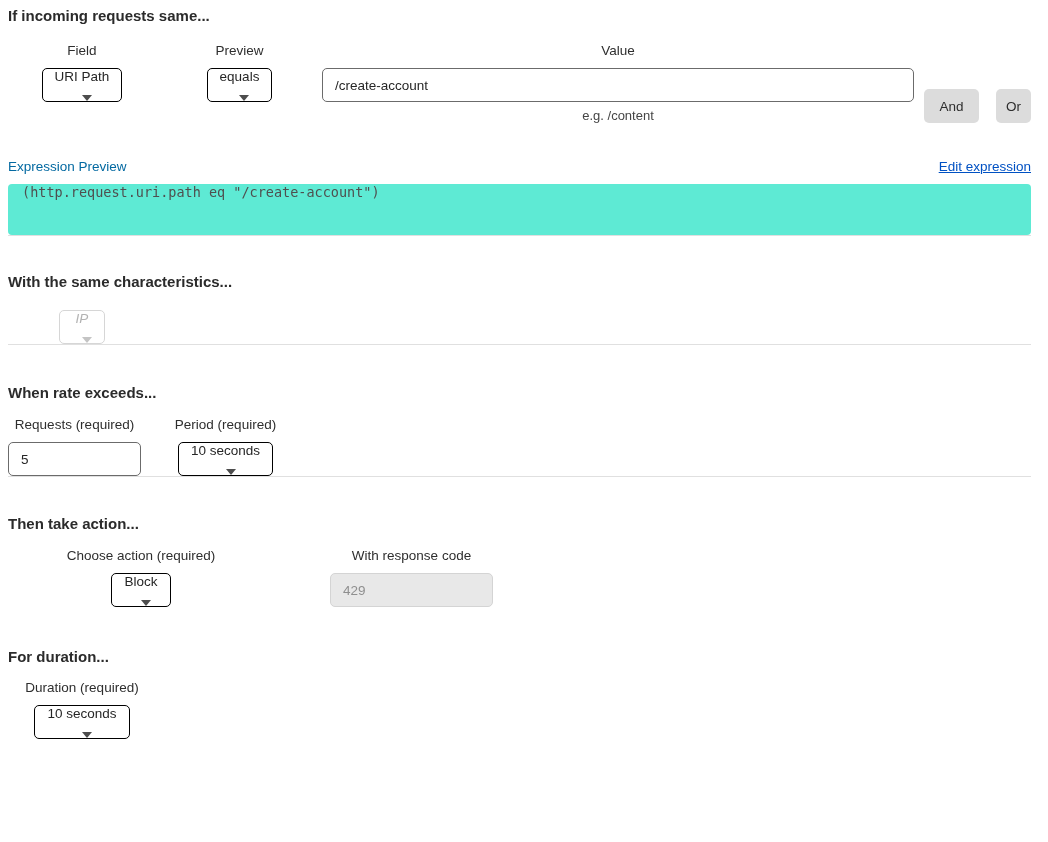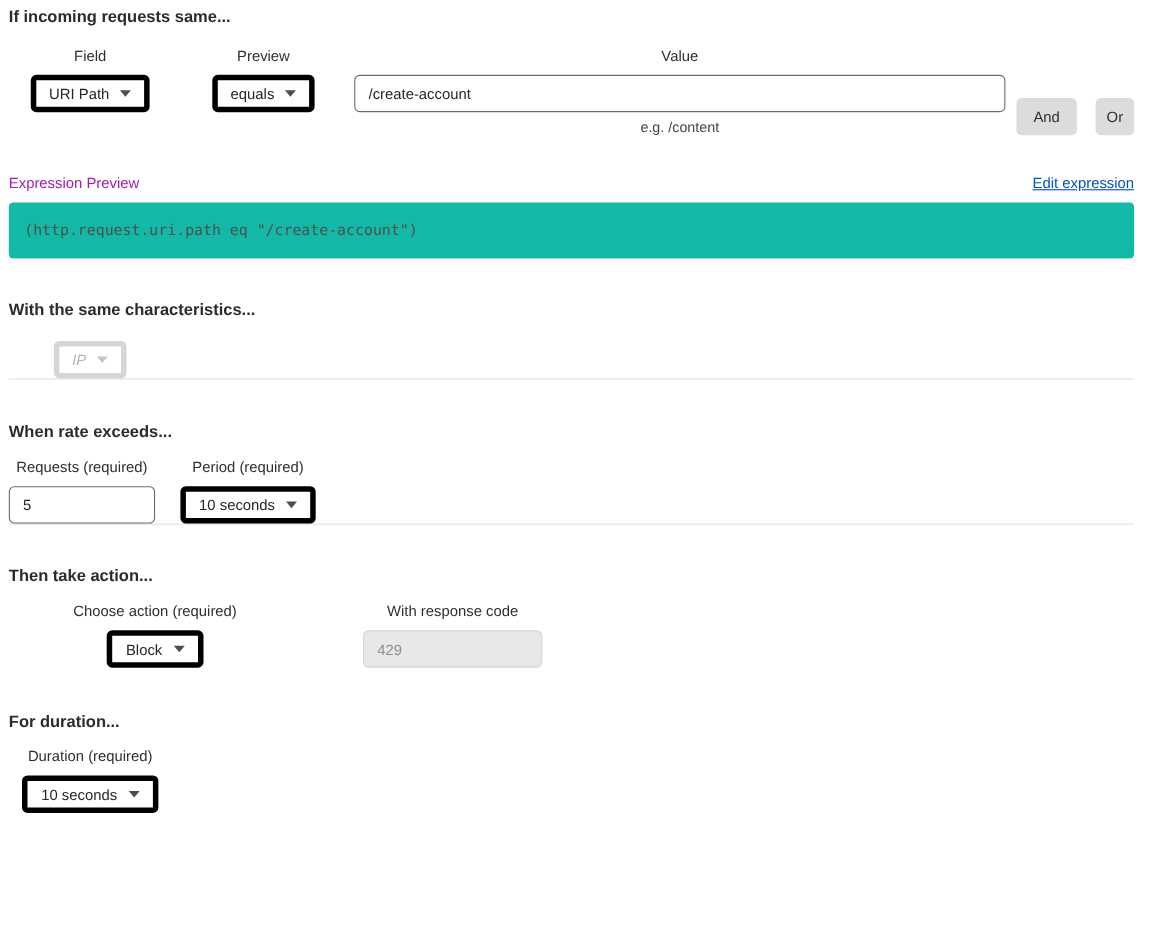--- a/index.html
+++ b/index.html
@@ -25,28 +25,29 @@
   .field-label {
     font-size: 13.5px;
     line-height: 16px;
     color: #2e2e2e;
     margin-bottom: 9px;
     white-space: nowrap;
   }
 
   .control {
     height: 34px;
-    border: 5px solid #000000;
+    border: 1px solid #000000;
     border-radius: 5px;
     background: #ffffff;
     font-size: 13.5px;
     color: #262626;
     display: flex;
     align-items: center;
     padding: 0 12px;
+    flex-direction: column;
   }
   .select { justify-content: space-between; cursor: pointer; user-select: none; }
   .select .chevron {
     width: 0; height: 0;
     border-left: 5px solid transparent;
     border-right: 5px solid transparent;
     border-top: 6px solid #4d4d4d;
     margin-left: 10px;
     flex: 0 0 auto;
   }
@@ -91,35 +92,35 @@
     align-self: flex-end;
     padding: 0;
   }
 
   .expr-head {
     display: flex;
     justify-content: space-between;
     align-items: baseline;
     margin-top: 35px;
   }
-  .expr-label { font-size: 13.5px; color: #a21caf; line-height: 17px; }
+  .expr-label { font-size: 13.5px; color: #0369a1; line-height: 17px; }
   .link {
     font-size: 13.5px;
     color: #0051c3;
     text-decoration: underline;
     cursor: pointer;
     line-height: 17px;
   }
   .code-box {
     margin-top: 9px;
     height: 51px;
-    background: #14b8a6;
+    background: #5eead4;
     border-radius: 4px;
     display: flex;
-    align-items: center;
+    align-items: flex-start;
     padding: 0 14px;
   }
   .code-text {
     font-family: "DejaVu Sans Mono", "Liberation Mono", monospace;
     font-size: 13.5px;
     color: #4f4f4f;
     white-space: pre;
   }
 
   hr.divider {

